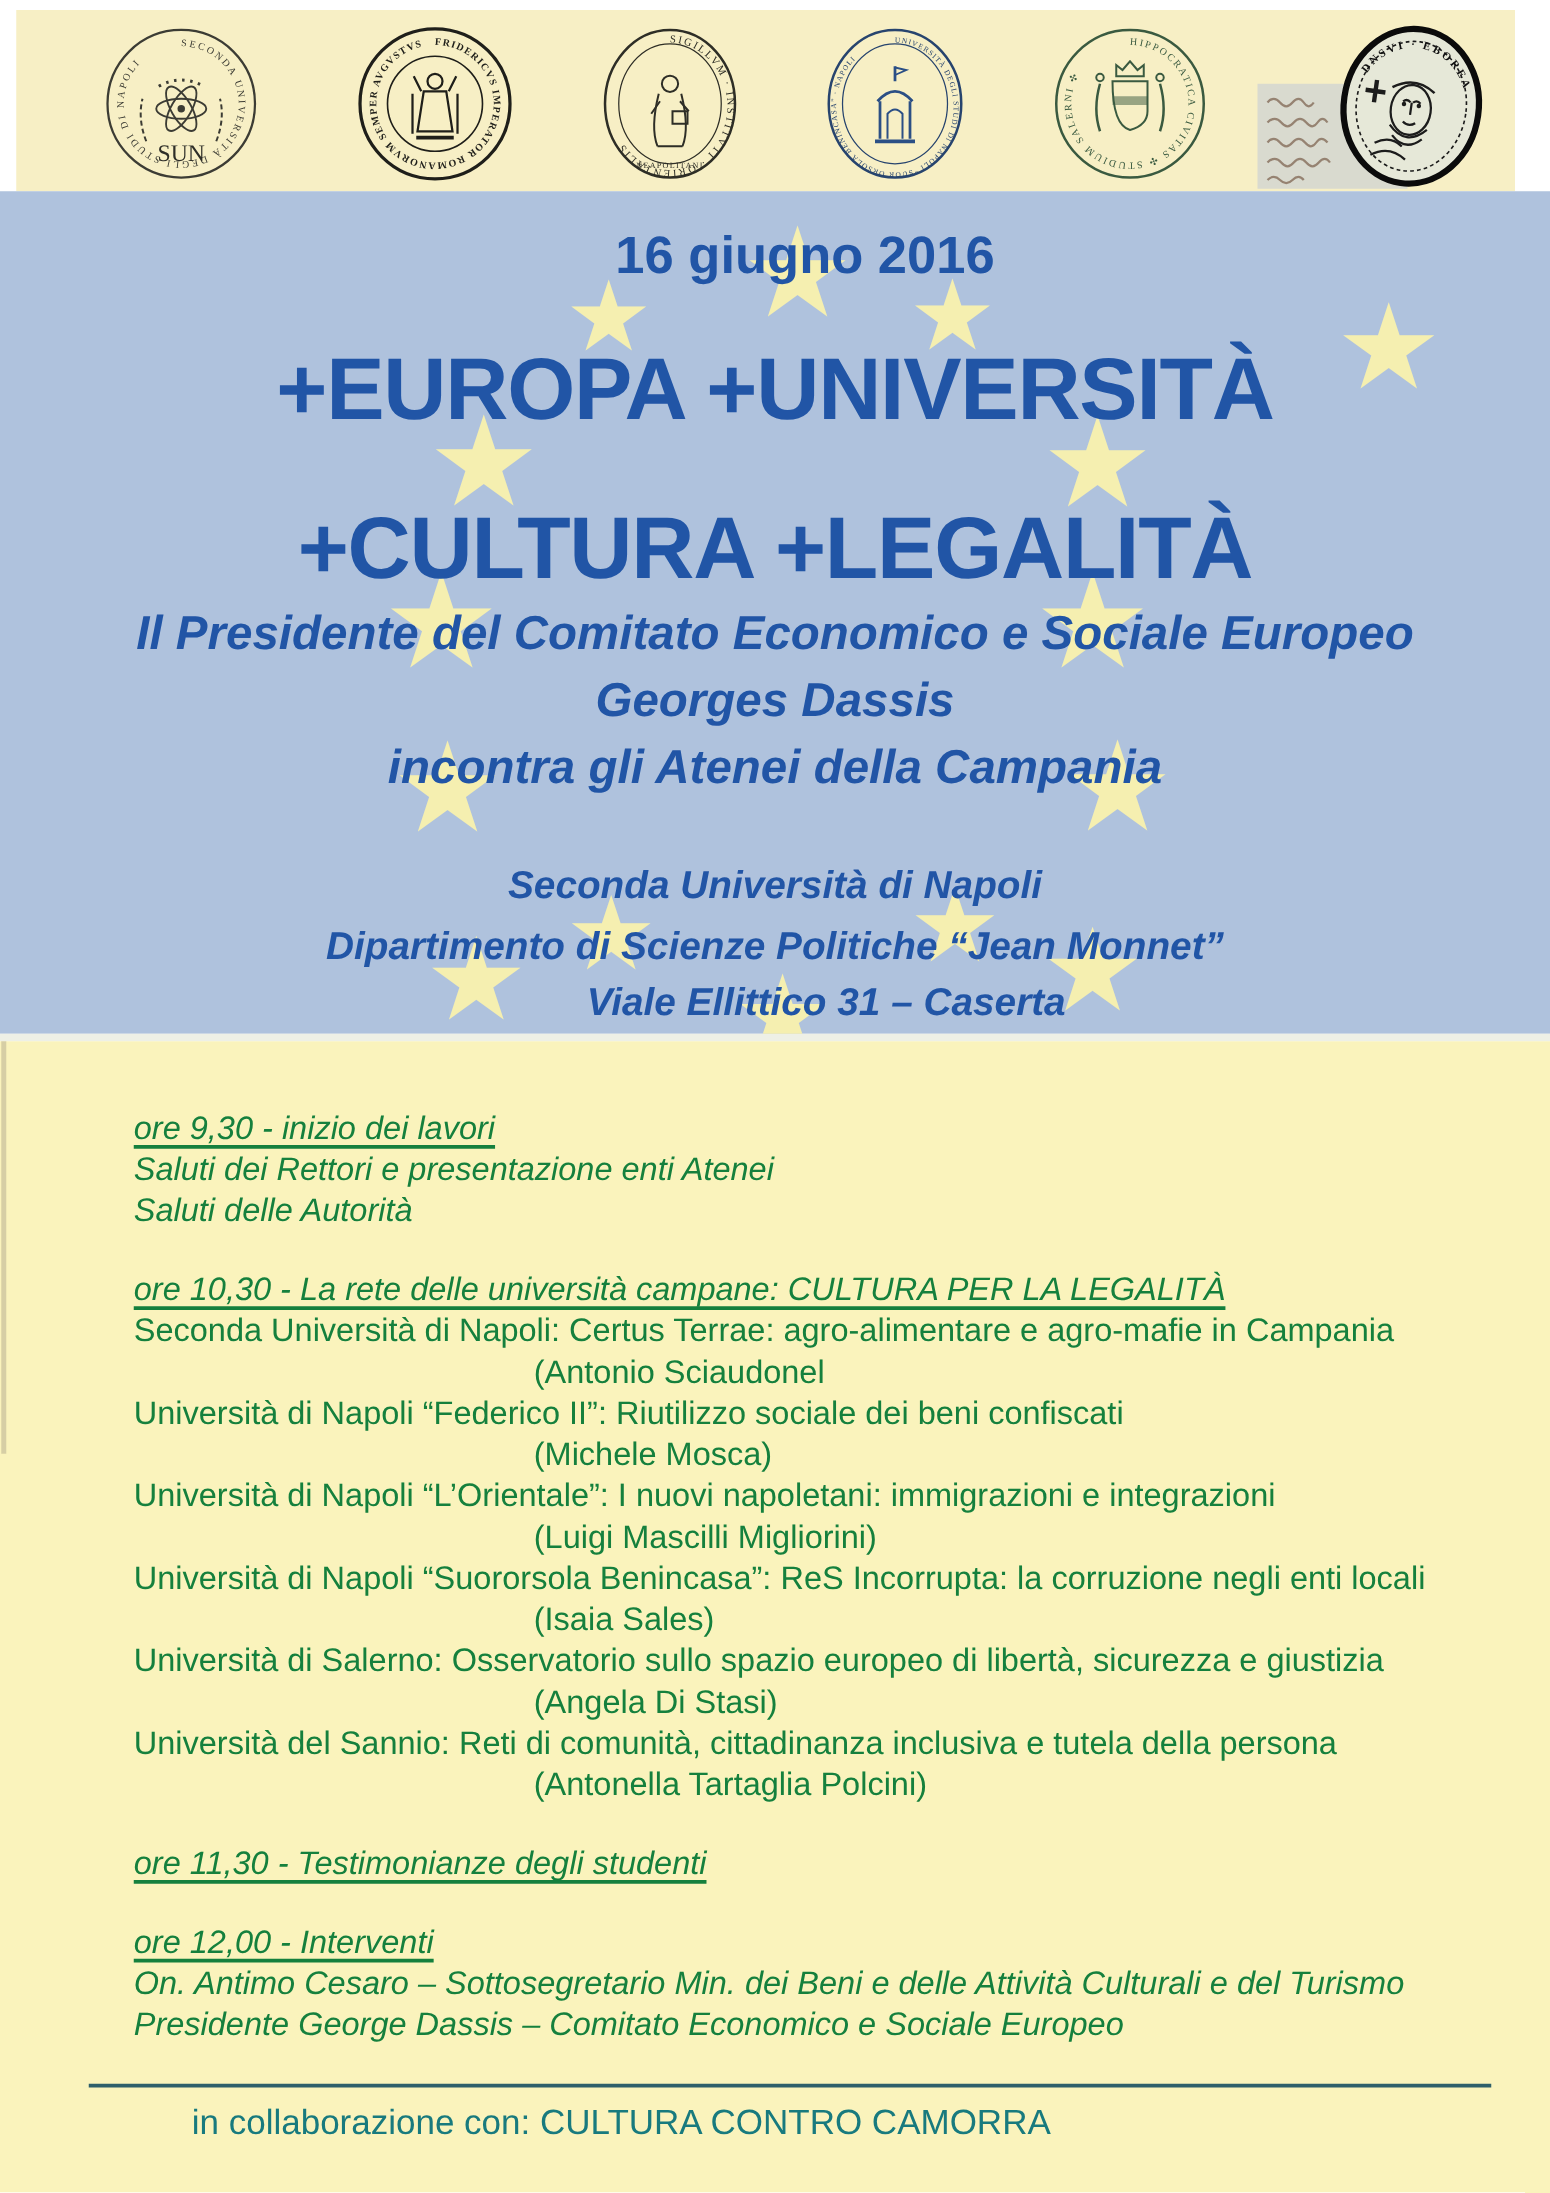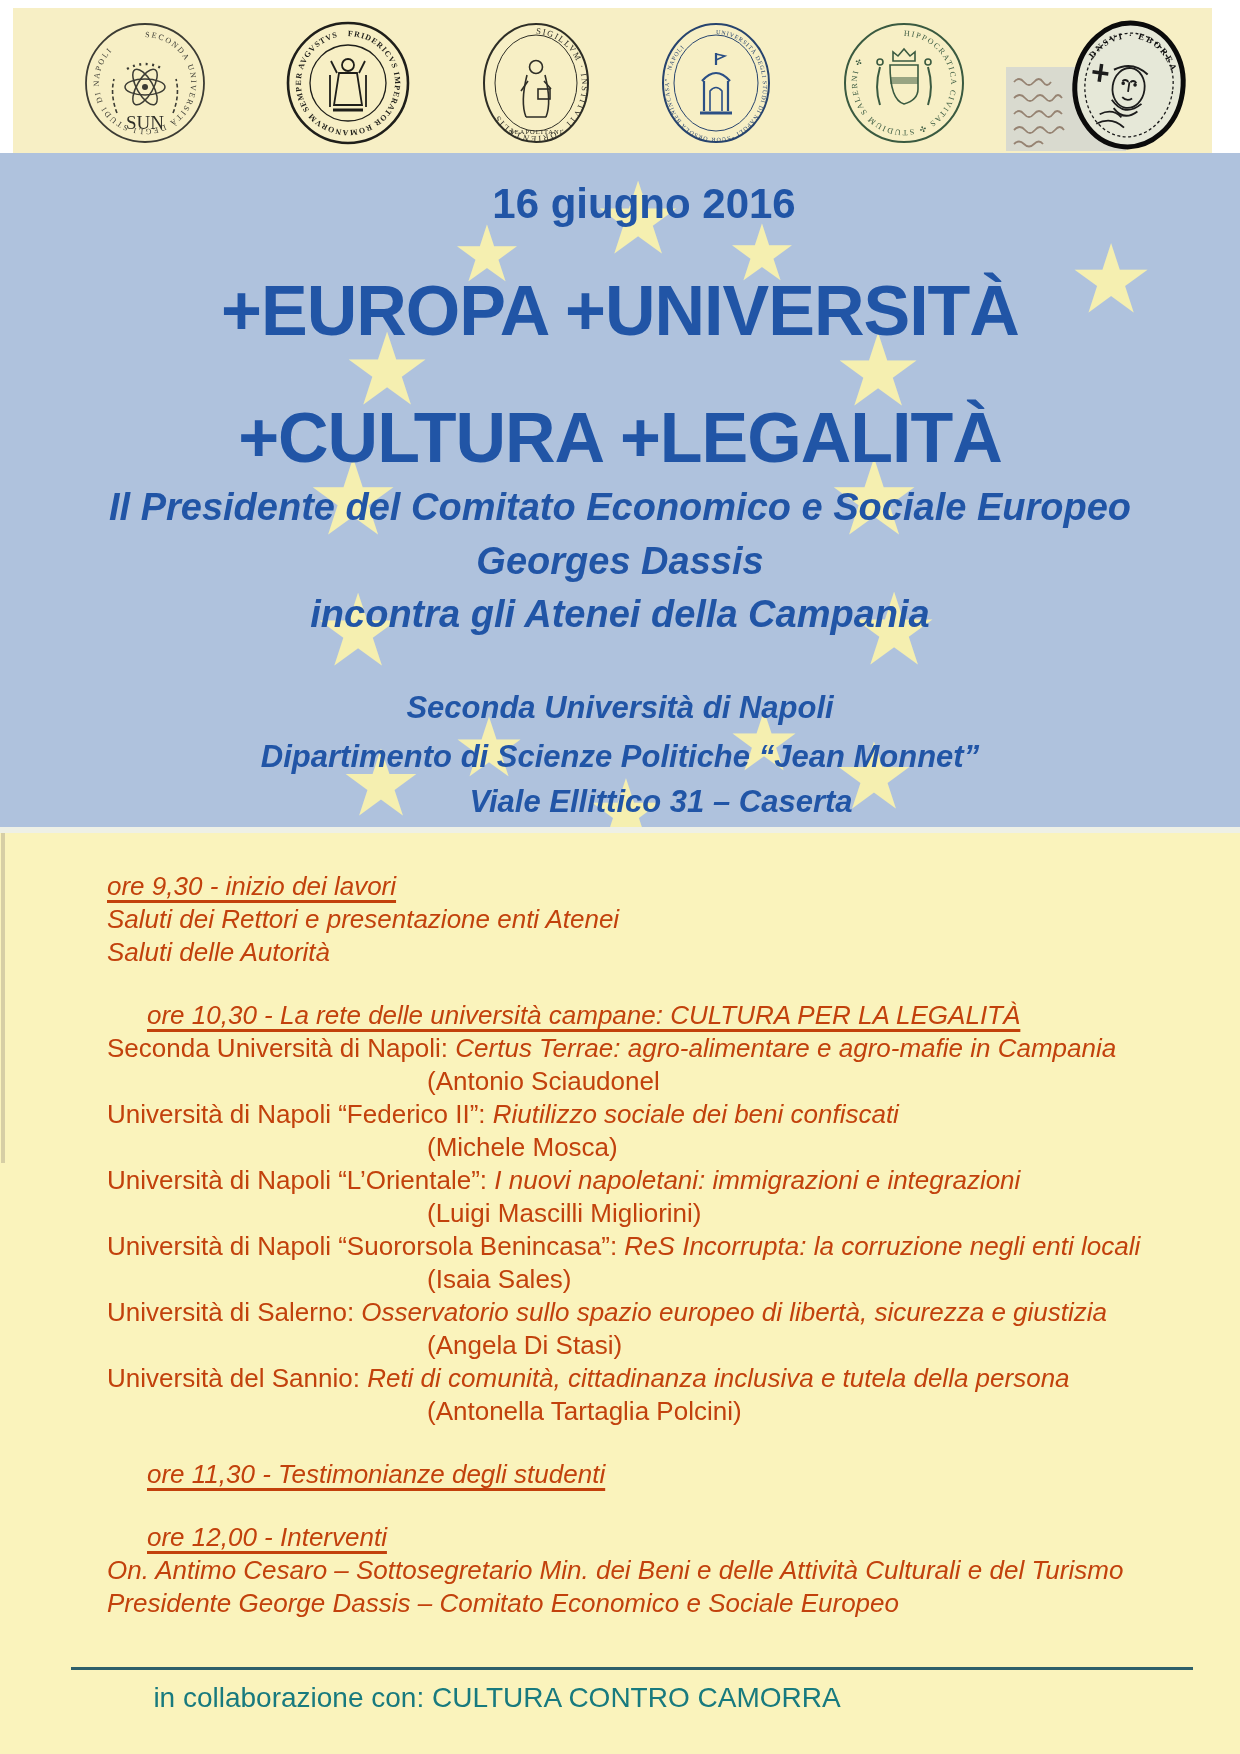--- a/index.html
+++ b/index.html
@@ -28,25 +28,25 @@
   .h-v2{top:584px;font-size:31px;line-height:40px;font-weight:600;font-style:italic;}
   .h-v3{top:629px;font-size:31px;line-height:40px;font-weight:600;font-style:italic;padding-left:41px;}
   .h-date{top:27px;padding-left:24px;}
 
   
   .gap-line{position:absolute;left:0;top:827px;width:1240px;height:6px;background:#eef0e6;}
 
   
   .sched-sec{position:absolute;left:0;top:833px;width:1240px;height:921px;background:#faf3bc;}
   .sched-edge{position:absolute;left:1px;top:0;width:4px;height:330px;background:#aaa28a;opacity:.45;}
-  .sched-body{position:absolute;left:0;top:0;padding:37px 40px 0 107px;width:1093px;
-              color:#c2410c;font-size:26px;line-height:33px;}
+  .sched-body{position:absolute;left:0;top:16px;padding:37px 40px 0 107px;width:1093px;
+              color:#15803d;font-size:26px;line-height:33px;}
   .shead{font-style:italic;text-decoration:underline;text-decoration-thickness:2.5px;text-underline-offset:5px;}
-  .shead + .shead, .sline + .shead{margin-top:30px;margin-left:40px;}
-  .sline .tit{font-style:italic;}
+  .shead + .shead, .sline + .shead{margin-top:30px;}
+  .sline .tit{}
   .sline.plain{font-style:italic;}
   .sline.speaker{margin-left:320px;}
   .sess-gap{margin-top:30px;}
 
   
   .rule{position:absolute;left:71px;top:834px;width:1122px;height:3px;background:#2e5f6a;}
   .collab{position:absolute;left:0;top:847px;width:994px;text-align:center;color:#187a7e;
           font-size:28px;line-height:36px;}
 </style>
 </head>

